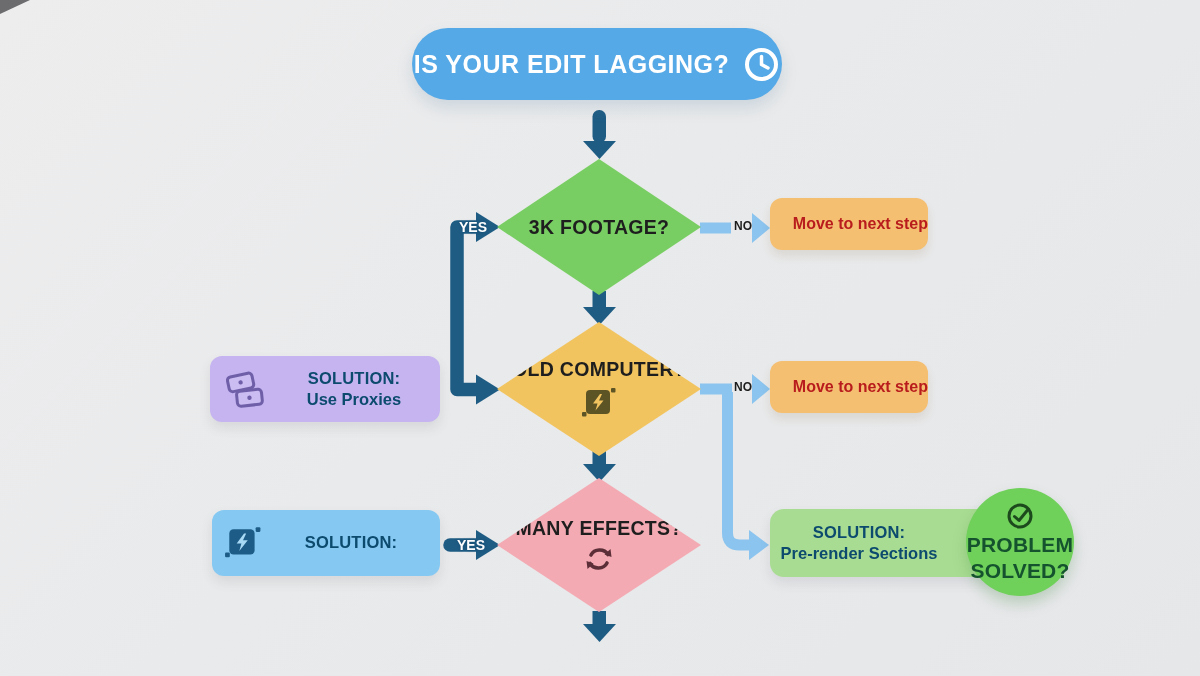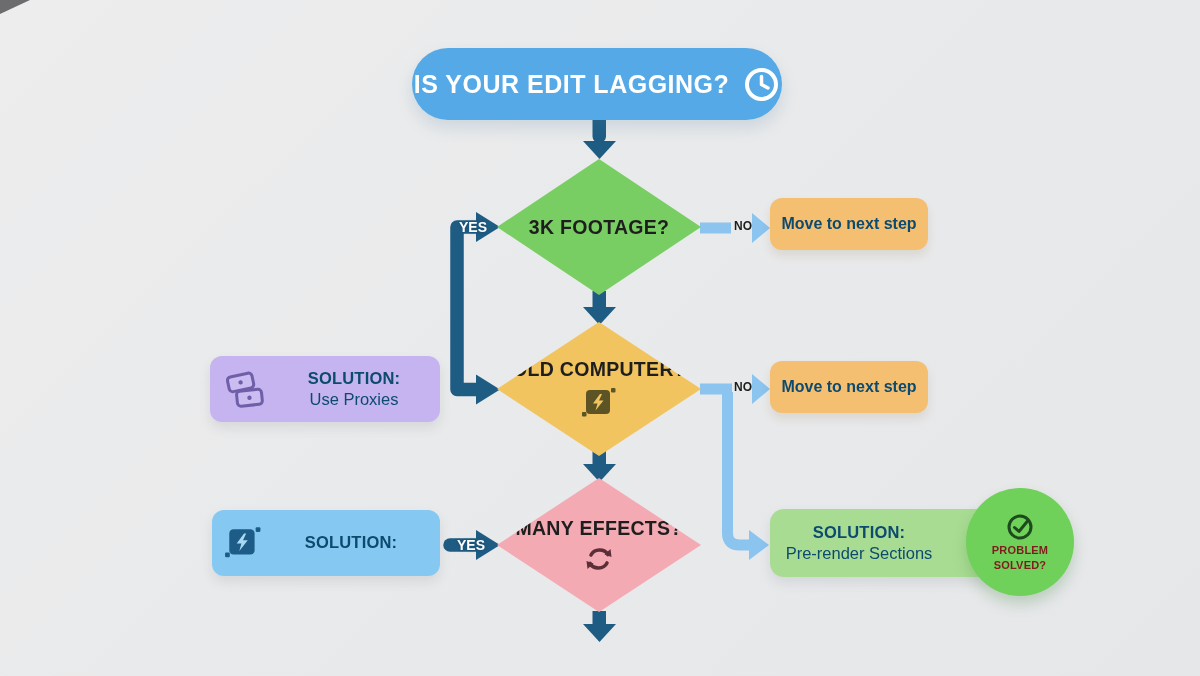--- a/index.html
+++ b/index.html
@@ -5,54 +5,54 @@
   html,body{margin:0;padding:0;}
   body{font-family:"Liberation Sans","DejaVu Sans",sans-serif;background:#dcdddf;}
   .stage{position:relative;width:1200px;height:676px;overflow:hidden;
          background:linear-gradient(135deg,#ededee 0%,#e9eaeb 45%,#e6e7e9 100%);}
   .connectors{position:absolute;left:0;top:0;}
 
   
   .title-pill{position:absolute;left:412px;top:28px;width:370px;height:72px;
     background:#55a9e6;border-radius:36px;display:flex;align-items:center;justify-content:center;
     gap:14px;color:#fff;font-weight:700;font-size:25px;letter-spacing:.5px;
-    box-shadow:0 8px 16px rgba(70,120,160,.18);margin-top:20px;}
+    box-shadow:0 8px 16px rgba(70,120,160,.18);}
 
   
   .diamond{position:absolute;display:flex;flex-direction:column;align-items:center;
     justify-content:center;gap:5px;clip-path:polygon(50% 0,100% 50%,50% 100%,0 50%);
     color:#1e1e1e;font-weight:700;font-size:19.5px;letter-spacing:.3px;text-align:center;}
   .d-green{left:497px;top:159px;width:204px;height:136px;background:#79ce63;}
   .d-yellow{left:497px;top:322px;width:204px;height:134px;background:#f2c45f;}
   .d-pink{left:497px;top:478px;width:204px;height:134px;background:#f3aab3;}
 
   
   .next-box{position:absolute;width:158px;height:52px;background:#f5bf72;border-radius:12px;
-    display:flex;align-items:center;justify-content:center;color:#0c4a6e;font-weight:600;
+    display:flex;align-items:center;justify-content:flex-end;color:#b91c1c;font-weight:600;
     font-size:16px;box-shadow:0 6px 10px rgba(120,90,40,.12);}
   .next-1{left:770px;top:198px;}
   .next-2{left:770px;top:361px;}
 
   
   .sol-box{position:absolute;border-radius:12px;display:flex;align-items:center;
     box-shadow:0 6px 12px rgba(80,80,100,.12);color:#0c4a6e;}
   .sol-purple{left:210px;top:356px;width:230px;height:66px;background:#c5b4f0;}
   .sol-blue{left:212px;top:510px;width:228px;height:66px;background:#85c9f2;}
   .sol-green{left:770px;top:509px;width:236px;height:68px;background:#a9dc93;border-radius:14px;}
   .sol-icon{flex:0 0 auto;margin-left:12px;display:flex;align-items:center;justify-content:center;}
   .sol-text{flex:1;display:flex;flex-direction:column;align-items:center;justify-content:center;
     line-height:1.3;}
   .sol-green .sol-text{padding-right:58px;}
   .sol-heading{font-weight:700;font-size:16.5px;letter-spacing:.2px;}
-  .sol-detail{font-weight:400;font-size:16.5px;}
+  .sol-detail{font-weight:700;font-size:16.5px;}
 
   
   .solved-circle{position:absolute;left:966px;top:488px;width:108px;height:108px;border-radius:50%;
     background:#6fd05a;display:flex;flex-direction:column;align-items:center;justify-content:center;
-    gap:2px;color:#7f1d1d;font-weight:700;font-size:11px;line-height:1.15;letter-spacing:.2px;
+    gap:2px;color:#14532d;font-weight:700;font-size:21px;line-height:1.15;letter-spacing:.2px;
     box-shadow:0 8px 14px rgba(60,130,60,.25);text-align:center;}
 
   
   .branch-label{position:absolute;font-weight:700;text-align:center;}
   .lbl-yes{color:#fff;font-size:14px;text-shadow:0 0 3px rgba(20,70,105,.9);}
   .lbl-no{color:#1c1c1c;font-size:12px;}
   .yes-1{left:452px;top:219px;width:42px;}
   .yes-2{left:450px;top:537px;width:42px;}
   .no-1{left:724px;top:219px;width:38px;}
   .no-2{left:724px;top:380px;width:38px;}

